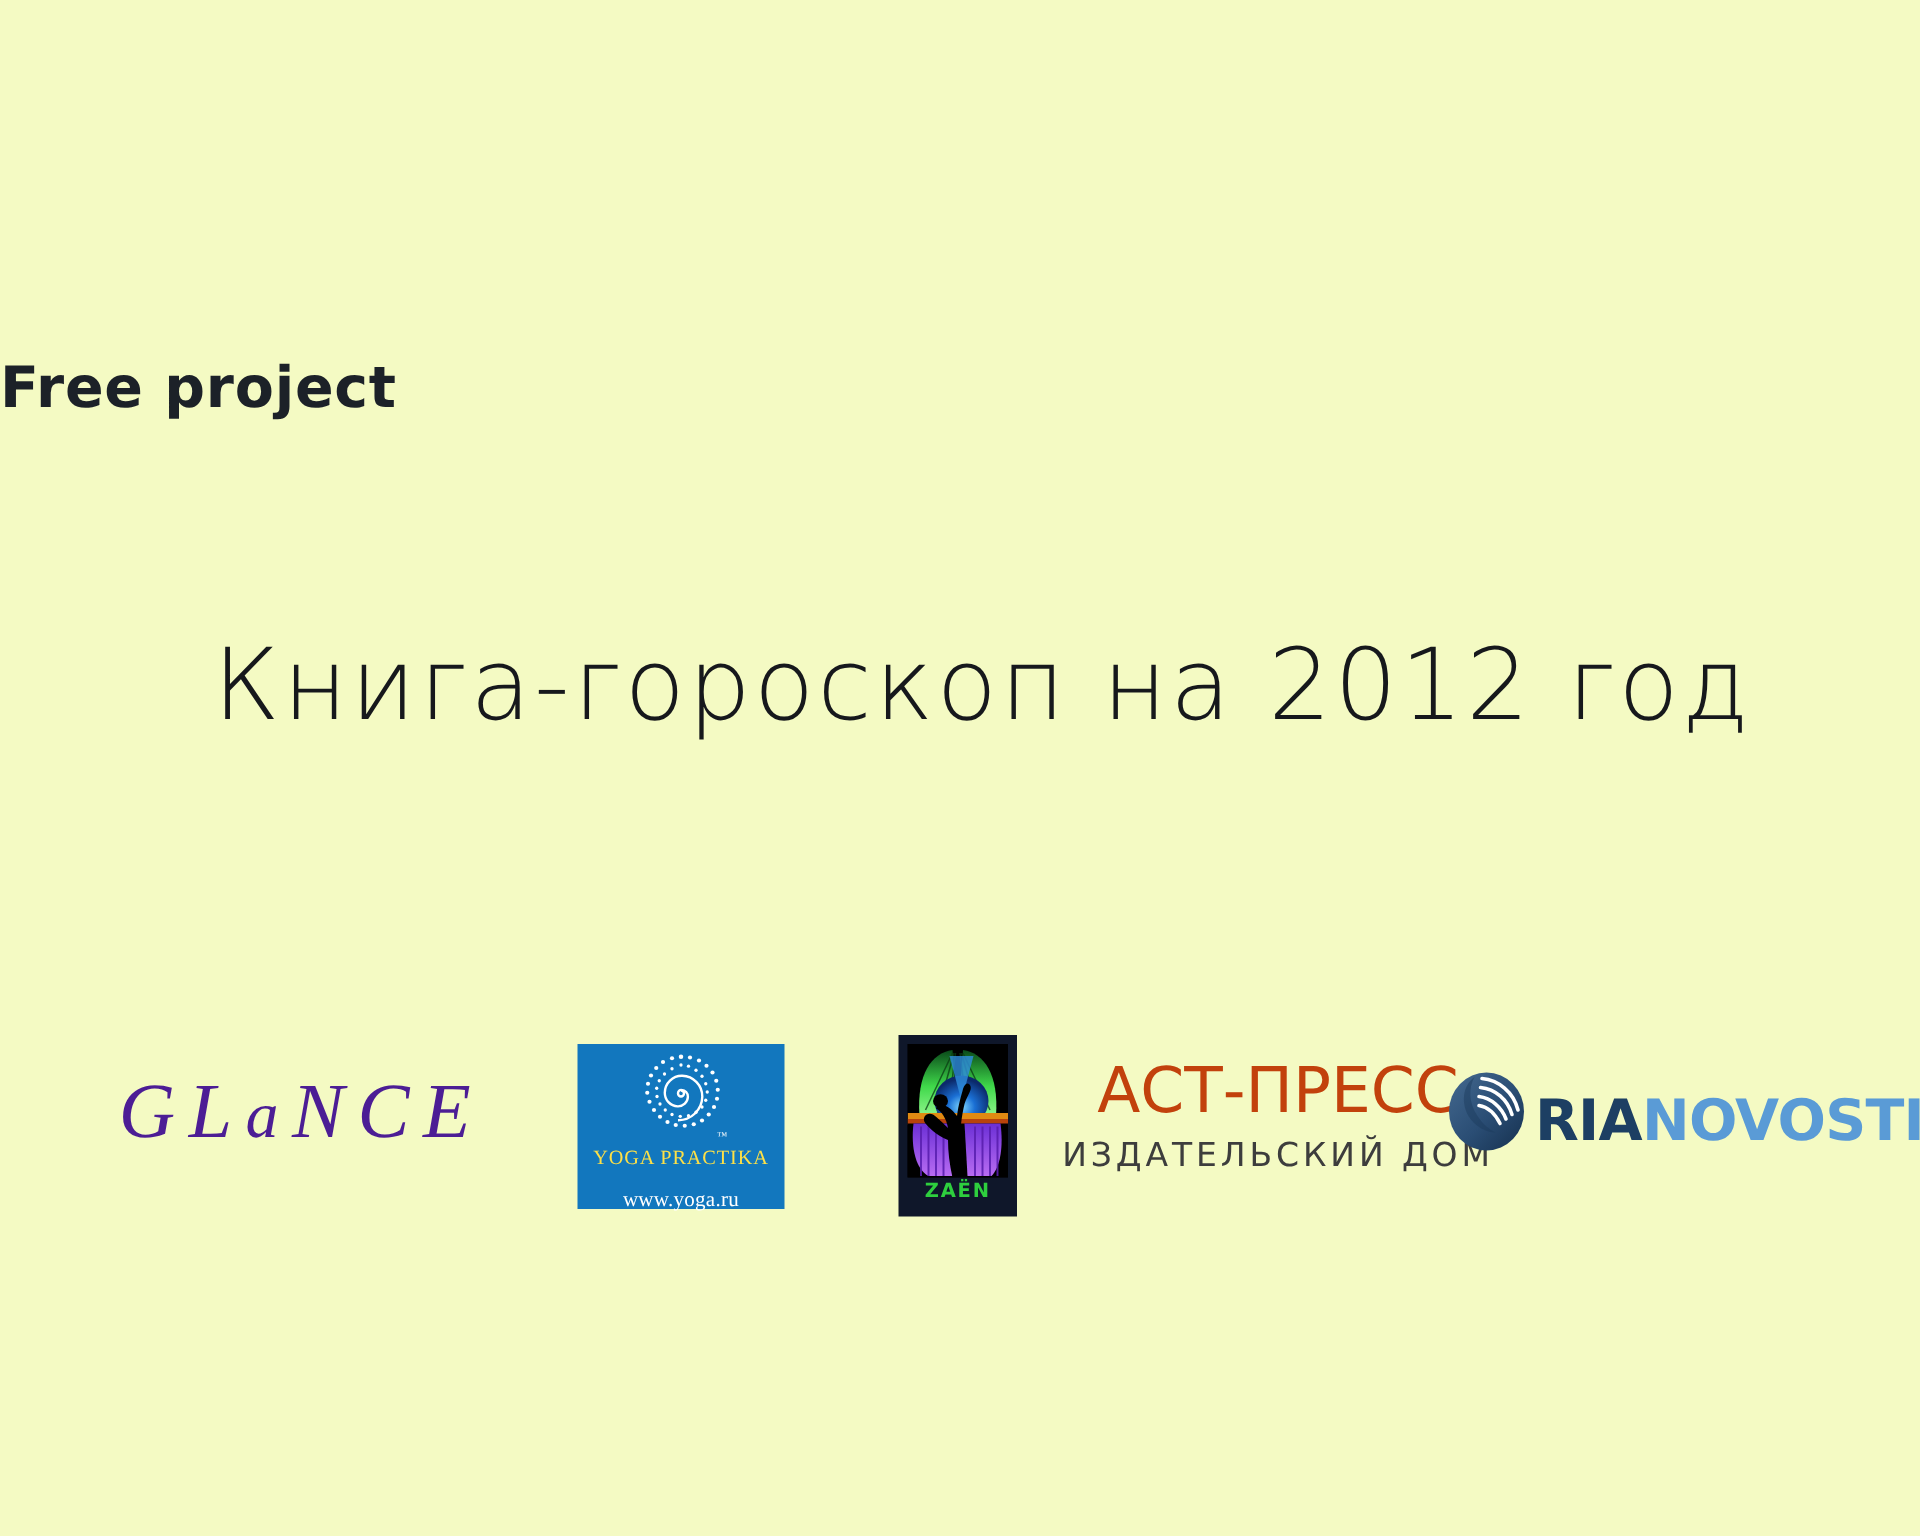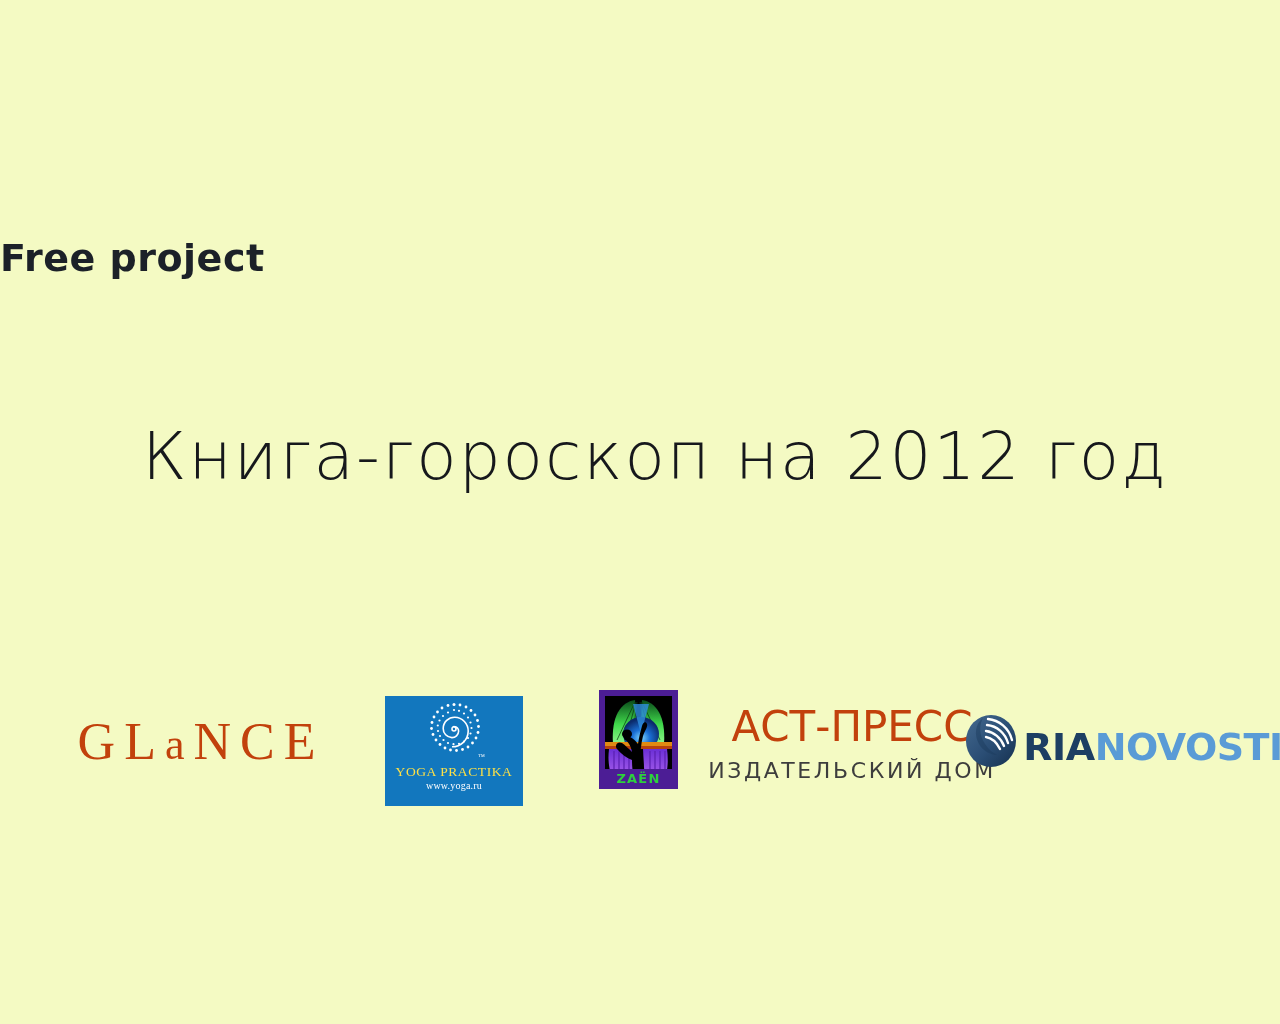--- a/index.html
+++ b/index.html
@@ -81,23 +81,24 @@
   .logo-glance {
     left: 56px;
     top: 36px;
     width: 290px;
     height: 60px;
   }
   .glance-word {
     font-family: "Liberation Serif", "DejaVu Serif", serif;
     font-size: 52px;
     letter-spacing: 9px;
-    color: #c2410c;
+    color: #4c1d95;
     white-space: nowrap;
     line-height: 1;
+    font-style: italic;
   }
   .glance-word .lc {
     text-transform: none;
     font-size: 44px;
   }
 
   
   .logo-yoga {
     left: 385px;
     top: 20px;
@@ -118,34 +119,34 @@
   .yoga-name {
     font-family: "Liberation Serif", "DejaVu Serif", serif;
     font-size: 13.5px;
     letter-spacing: 0.6px;
     color: #fde047;
     margin-top: 1px;
     white-space: nowrap;
   }
   .yoga-url {
     font-family: "Liberation Serif", "DejaVu Serif", serif;
-    font-size: 10px;
+    font-size: 14px;
     letter-spacing: 0.2px;
     color: #ffffff;
-    margin-top: 0;
+    margin-top: 13px;
     white-space: nowrap;
   }
 
   
   .logo-zaen {
     left: 599px;
     top: 14px;
     width: 79px;
-    height: 99px;
-    background: #4c1d95;
+    height: 121px;
+    background: #0f172a;
     flex-direction: column;
     justify-content: flex-start;
     box-sizing: border-box;
     padding: 6px 6px 4px 6px;
   }
   .zaen-art {
     width: 67px;
     height: 89px;
     position: relative;
     overflow: hidden;

